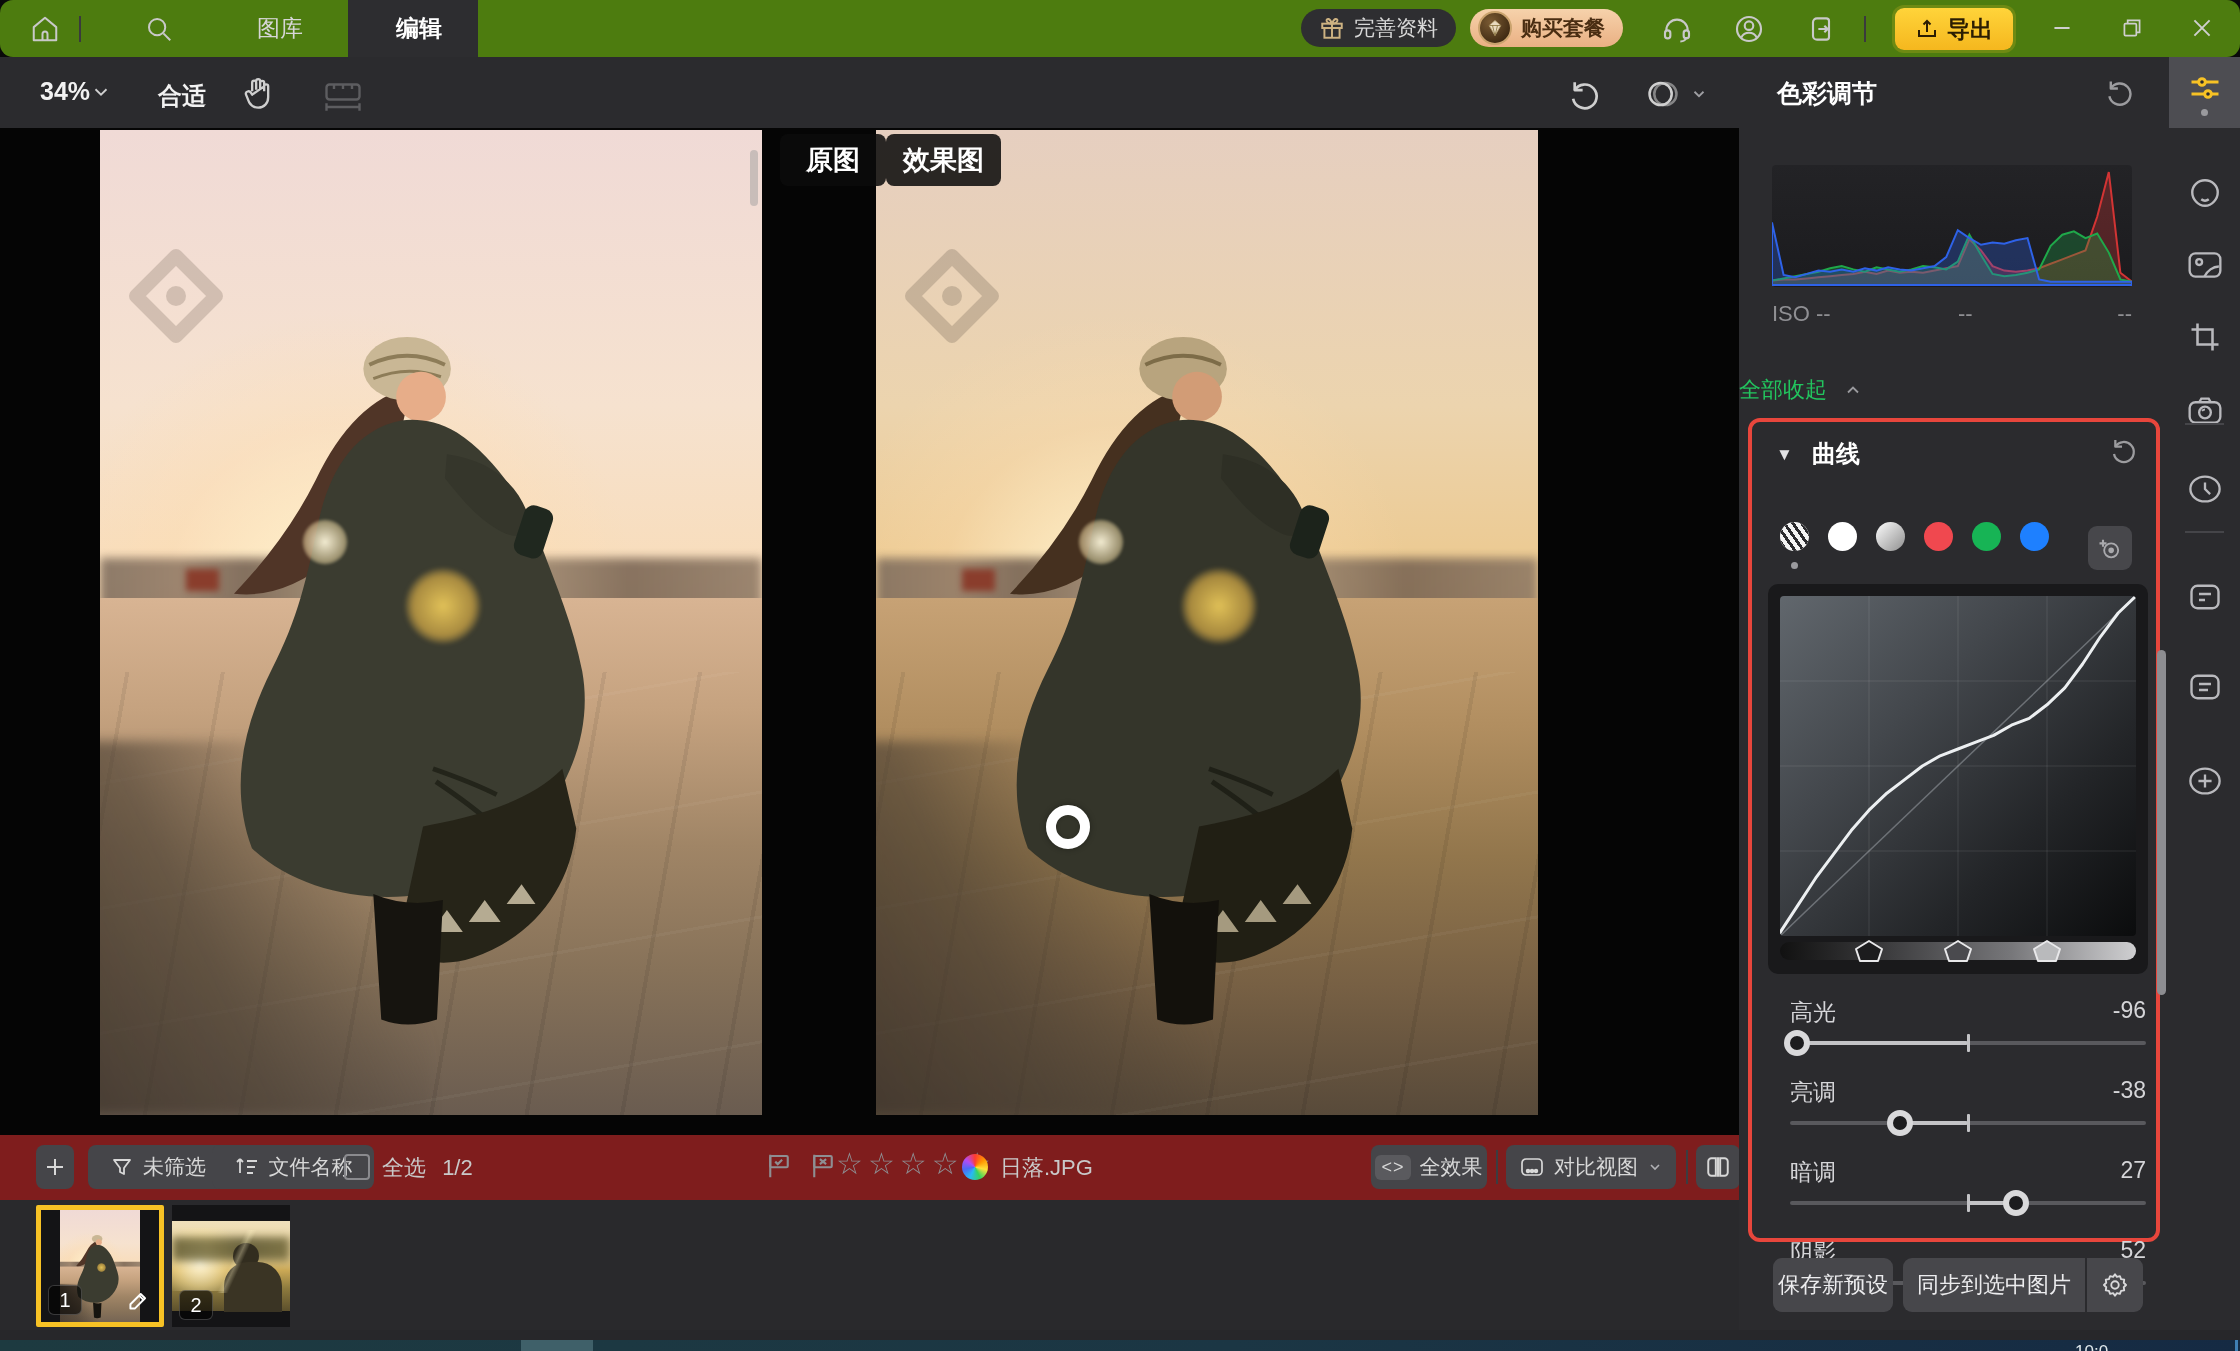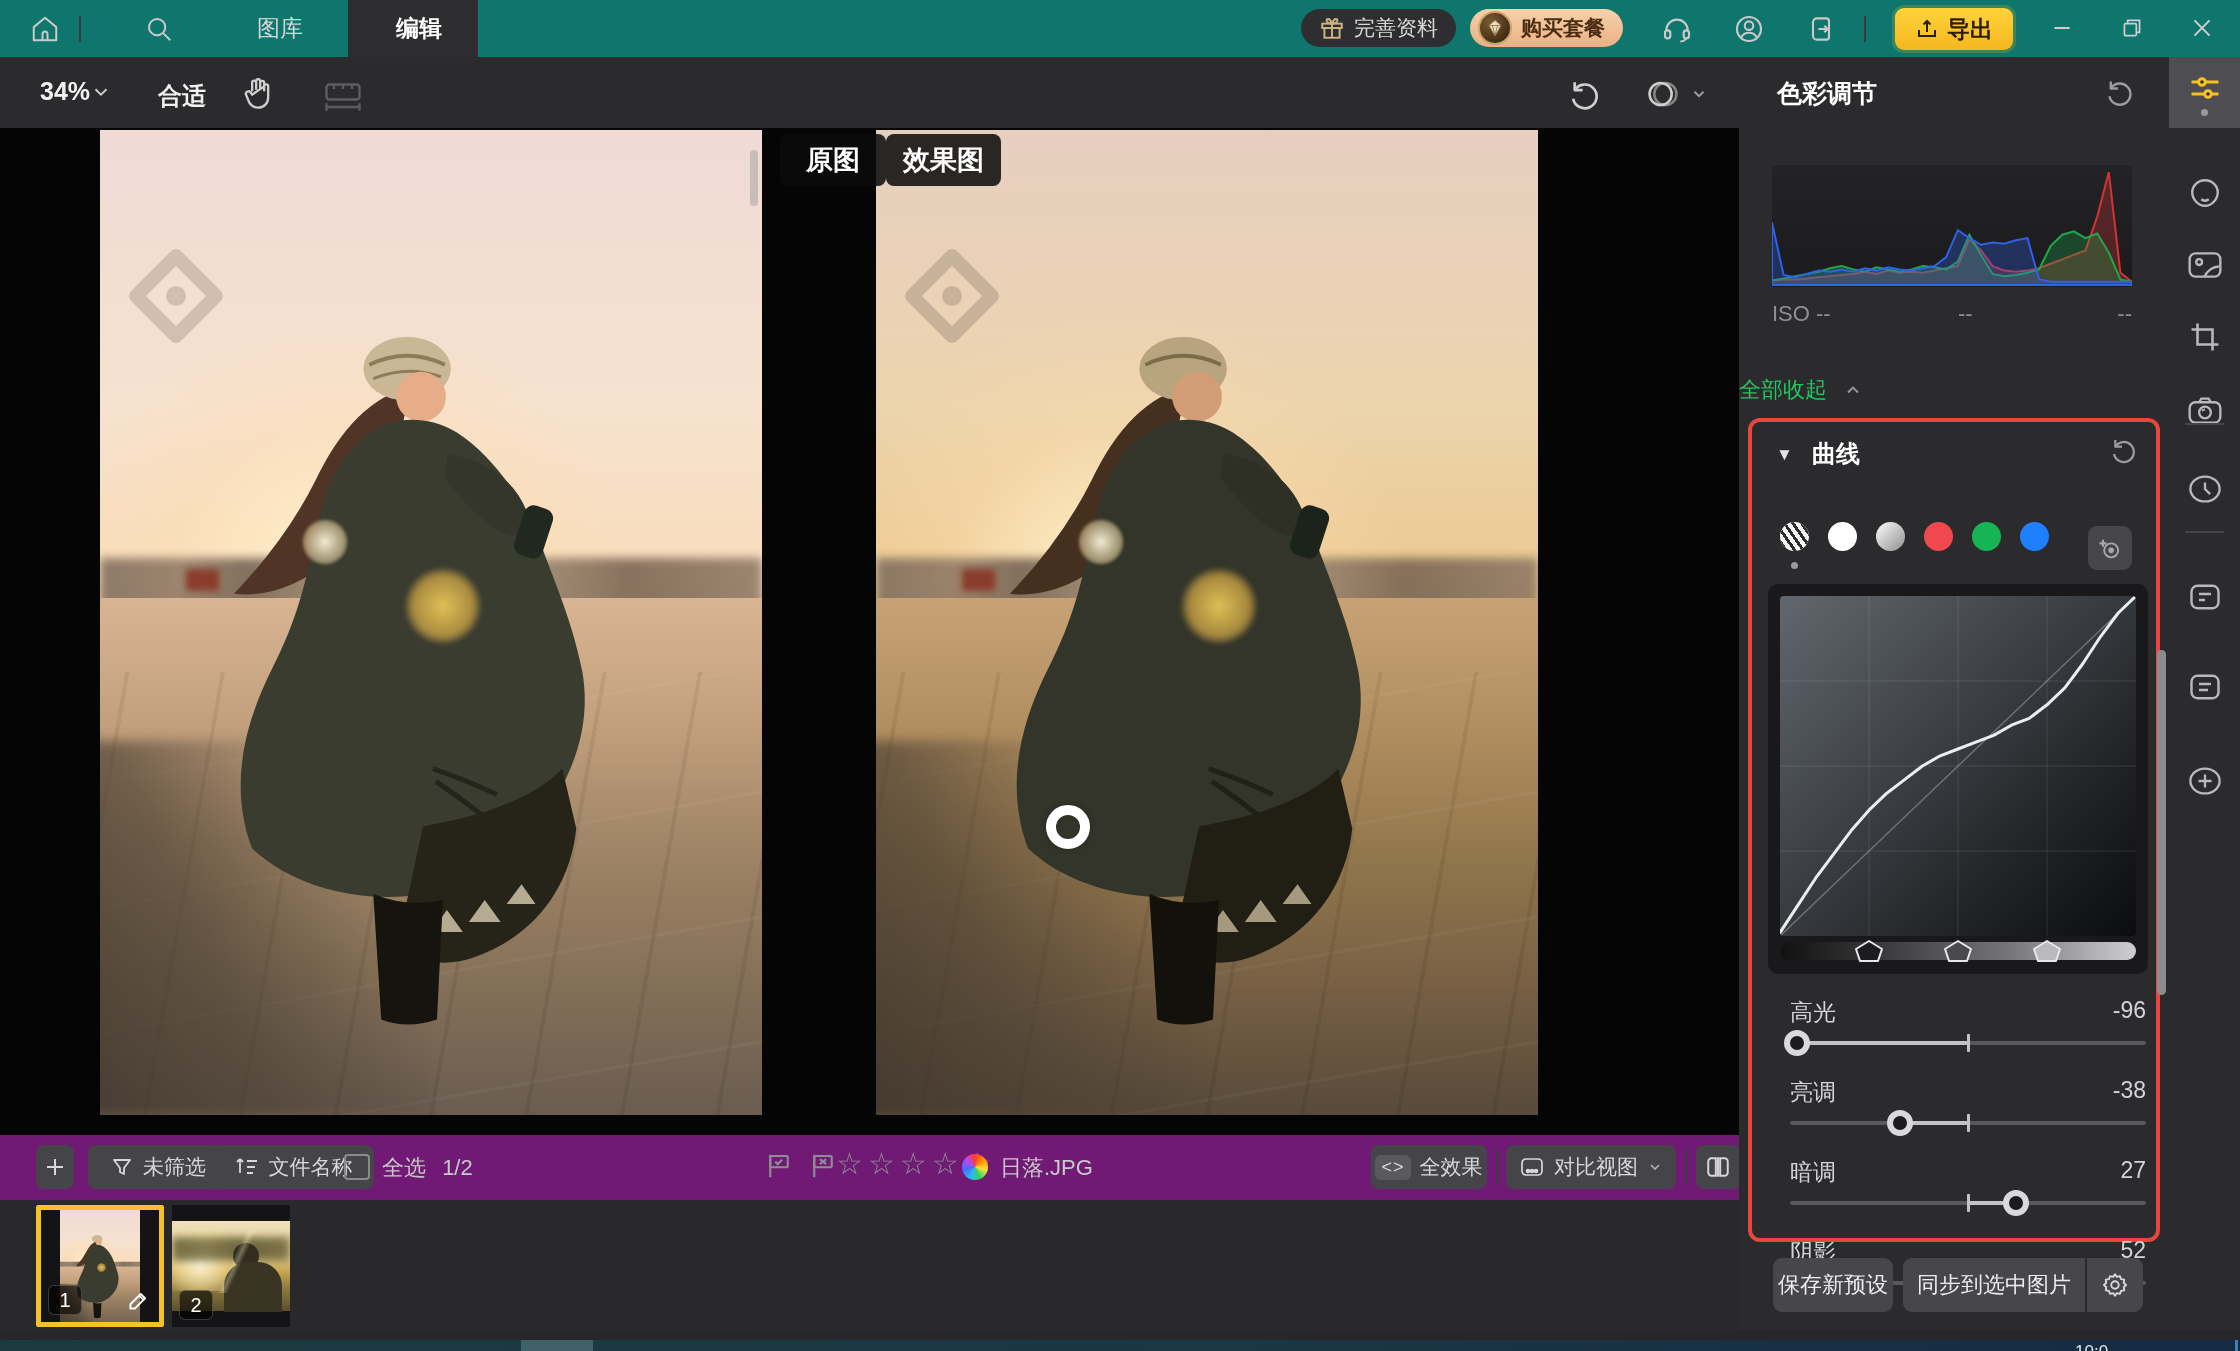--- a/index.html
+++ b/index.html
@@ -2,21 +2,21 @@
 <html><head>
 <meta charset="utf-8">
 <style>
   * { margin:0; padding:0; box-sizing:border-box; }
   html,body { width:2240px; height:1351px; overflow:hidden; background:#000;
     font-family:"Liberation Sans", sans-serif; -webkit-font-smoothing:antialiased; }
   .app { position:absolute; inset:0; width:2240px; height:1351px; background:#0a0a0a; }
   .abs { position:absolute; }
 
   
-  .titlebar { left:0; top:0; width:2240px; height:57px; background:#0f766e; }
+  .titlebar { left:0; top:0; width:2240px; height:57px; background:#4d7c0f;border-radius:13px; }
   .tb-icon { color:#c9c9c9; display:flex; align-items:center; justify-content:center; }
   .tb-divider { width:2px; height:26px; background:#3a3a3d; top:16px; }
   .tab { height:57px; display:flex; align-items:center; justify-content:center;
          color:#d6d6d6; font-size:23px; }
   .tab.active { background:#2d2d30; color:#fff; font-weight:bold;padding-left:12px; }
   .pill { height:38px; border-radius:19px; display:flex; align-items:center; gap:9px;
           padding:0 18px; font-size:21px; }
   .pill-profile { background:#2e2e31; color:#d8d8d8; top:9px; }
   .pill-buy { background:linear-gradient(180deg,#f6d2ab,#eab083); color:#4a2d12; top:9px; font-weight:bold;}
   .gem-badge { width:34px; height:34px; border-radius:50%; background:radial-gradient(circle at 35% 30%,#7a5a33,#2e1c09);
@@ -61,21 +61,21 @@
       background:radial-gradient(circle,#fff7dcee,#ffe9b080 60%,transparent 75%); filter:blur(1px); }
   .photo svg.figure { position:absolute; left:0; top:0; width:100%; height:100%; }
   .photo .watermark { position:absolute; left:28px; top:118px; width:96px; height:96px; opacity:.28; }
   .gap-label { background:#0c0c0cdd; border-radius:8px; color:#ffffff; font-weight:bold; font-size:27px;
       height:52px; display:flex; align-items:center; justify-content:center; }
   .ring-marker { left:1046px; top:805px; width:44px; height:44px; border-radius:50%;
       border:10px solid #ffffff; box-shadow:0 0 6px #00000055, inset 0 0 4px #00000033; }
   .pane-scroll { left:750px; top:150px; width:8px; height:56px; background:#9a9a9a77; border-radius:4px; }
 
   
-  .bottombar { left:0; top:1135px; width:1739px; height:65px; background:#701a75; }
+  .bottombar { left:0; top:1135px; width:1739px; height:65px; background:#7f1d1d; }
   .bb-btn { height:44px; top:10px; background:#454549; border-radius:8px; color:#d8d8d8;
       font-size:21px; display:flex; align-items:center; justify-content:center; gap:9px; }
   .bb-sq { width:38px; }
   .bb-check { width:26px; height:26px; border:2px solid #8a8a8e; border-radius:4px; top:19px; }
   .bb-label { color:#c9c9c9; font-size:22px; top:18px; }
   .star { color:#8e8e92; font-size:30px; line-height:30px; }
   .color-dot { width:26px; height:26px; border-radius:50%; top:19px;
       background:conic-gradient(#ff3b30,#ff9500,#ffe03a,#35d45f,#28b9f4,#4b6bf5,#b34bf5,#ff3b30); }
   .bb-divider { width:2px; height:34px; background:#3c3c40; top:15px; }
 

